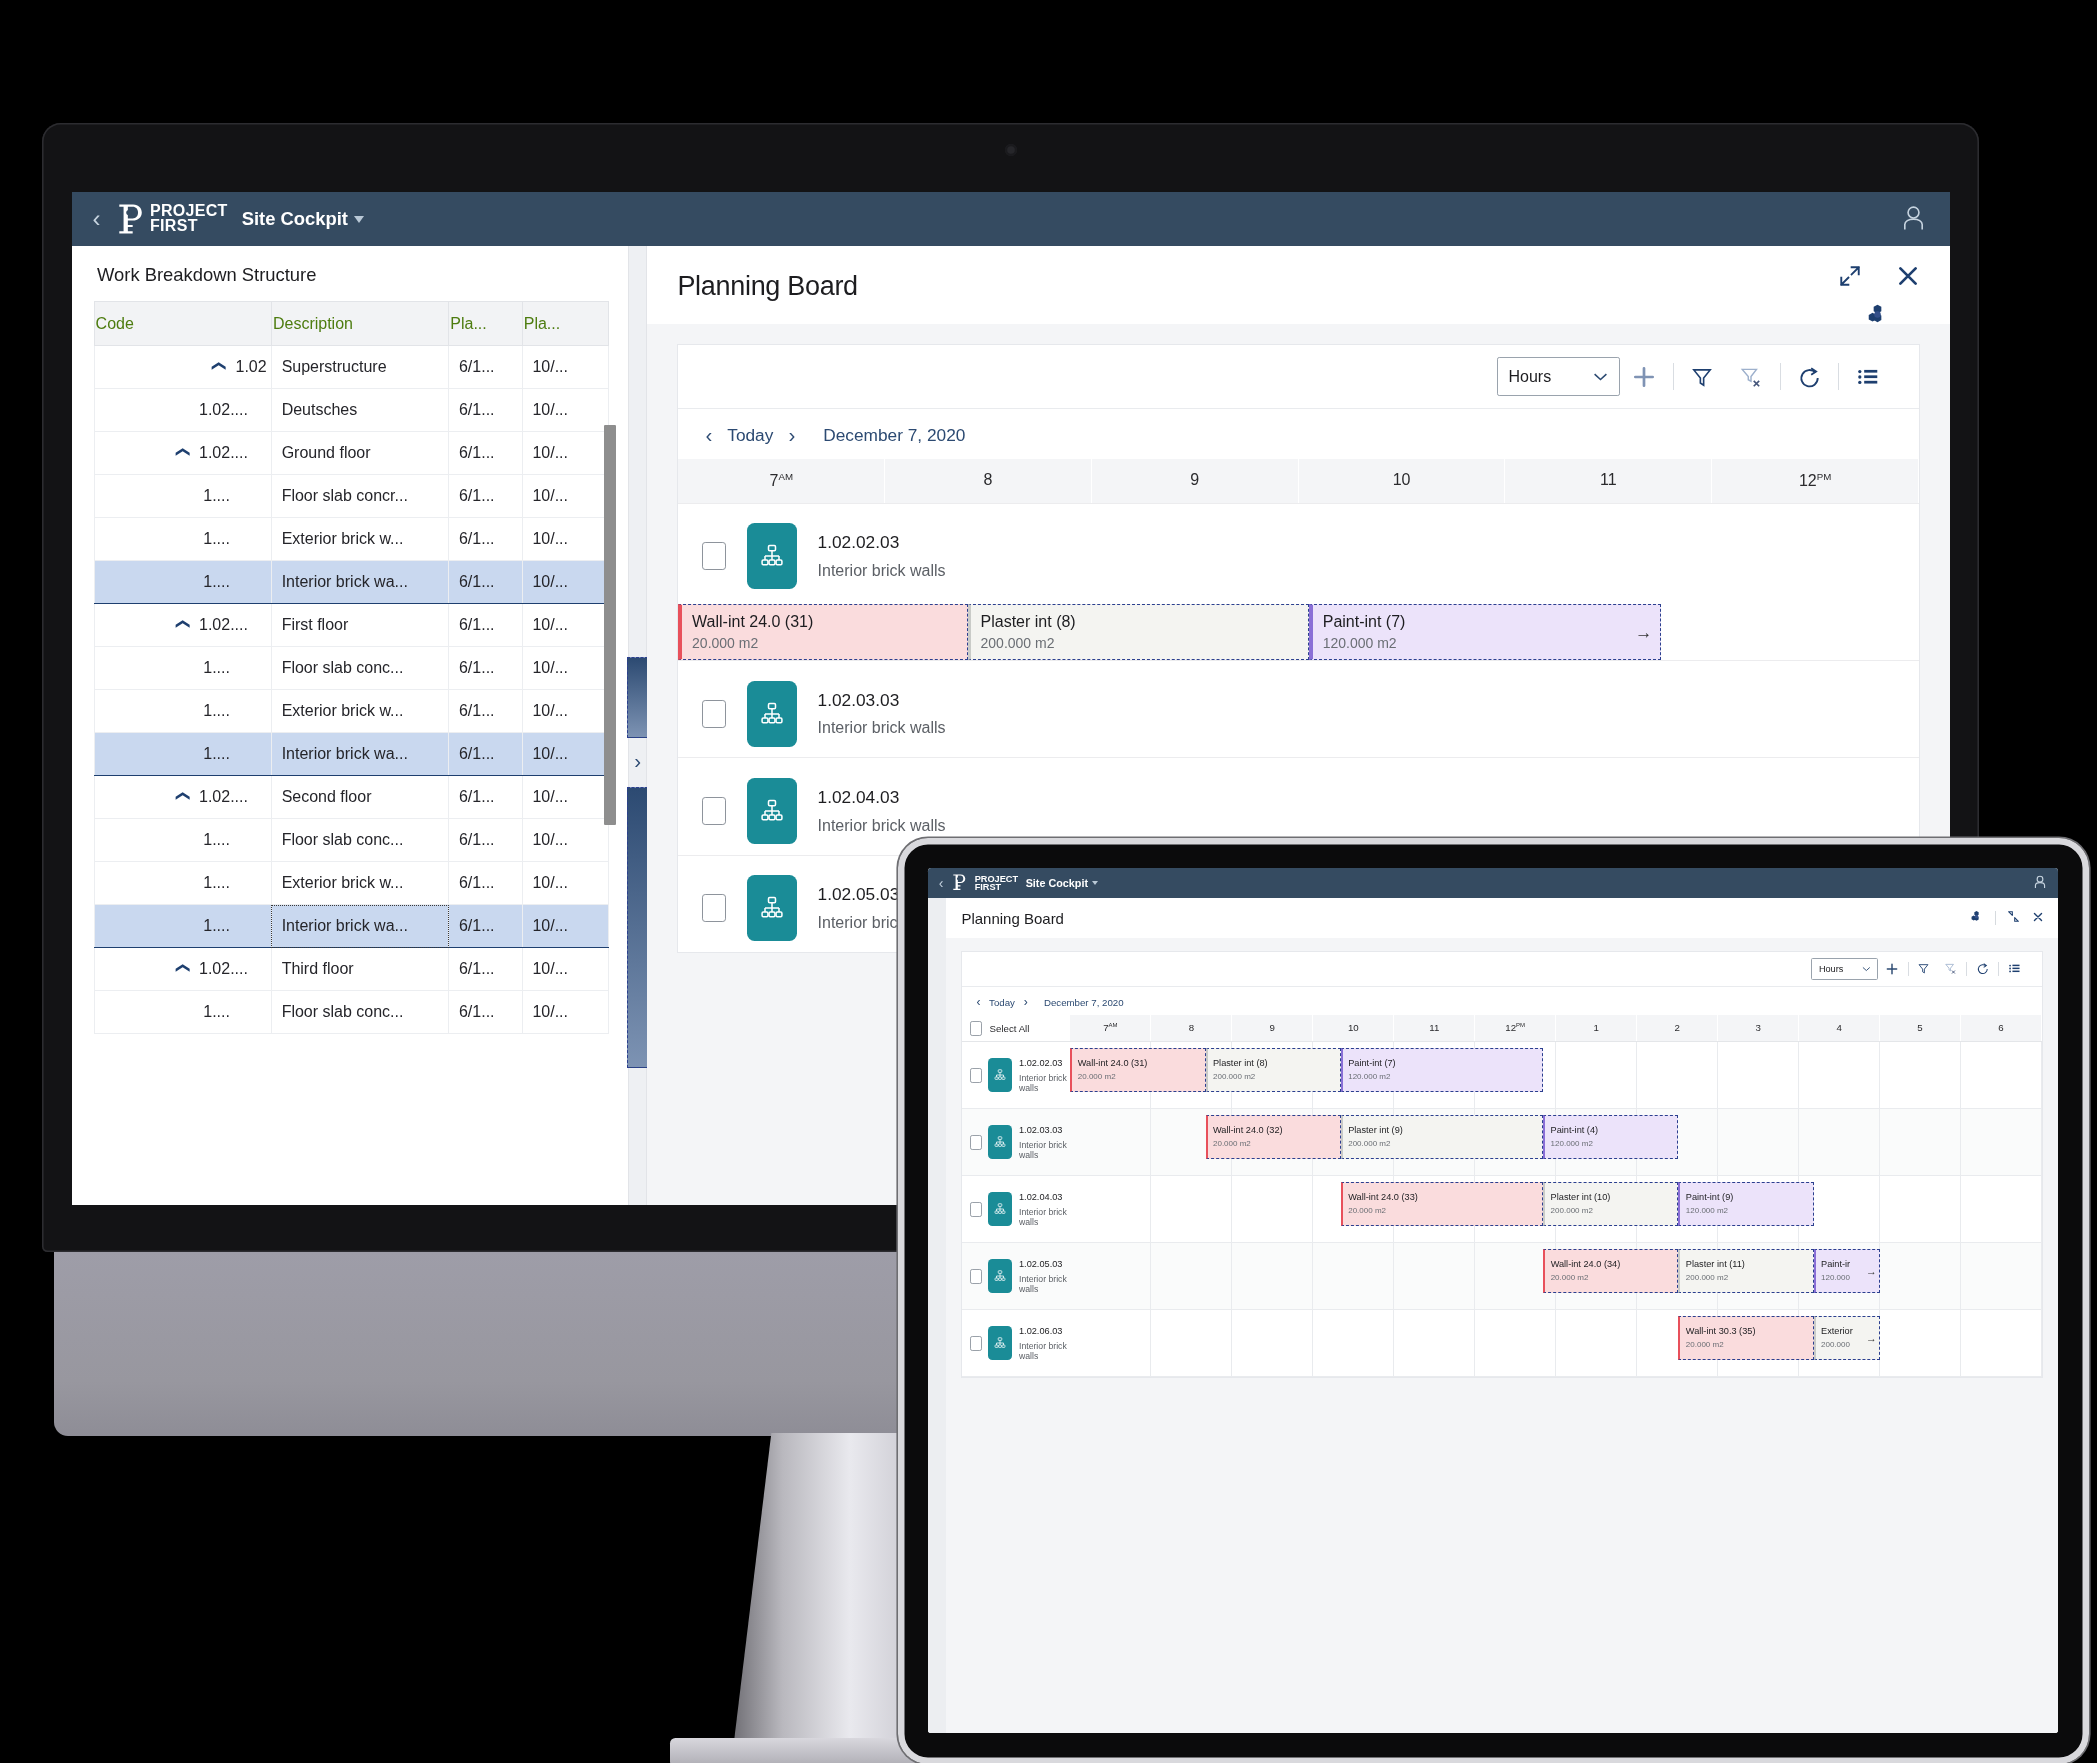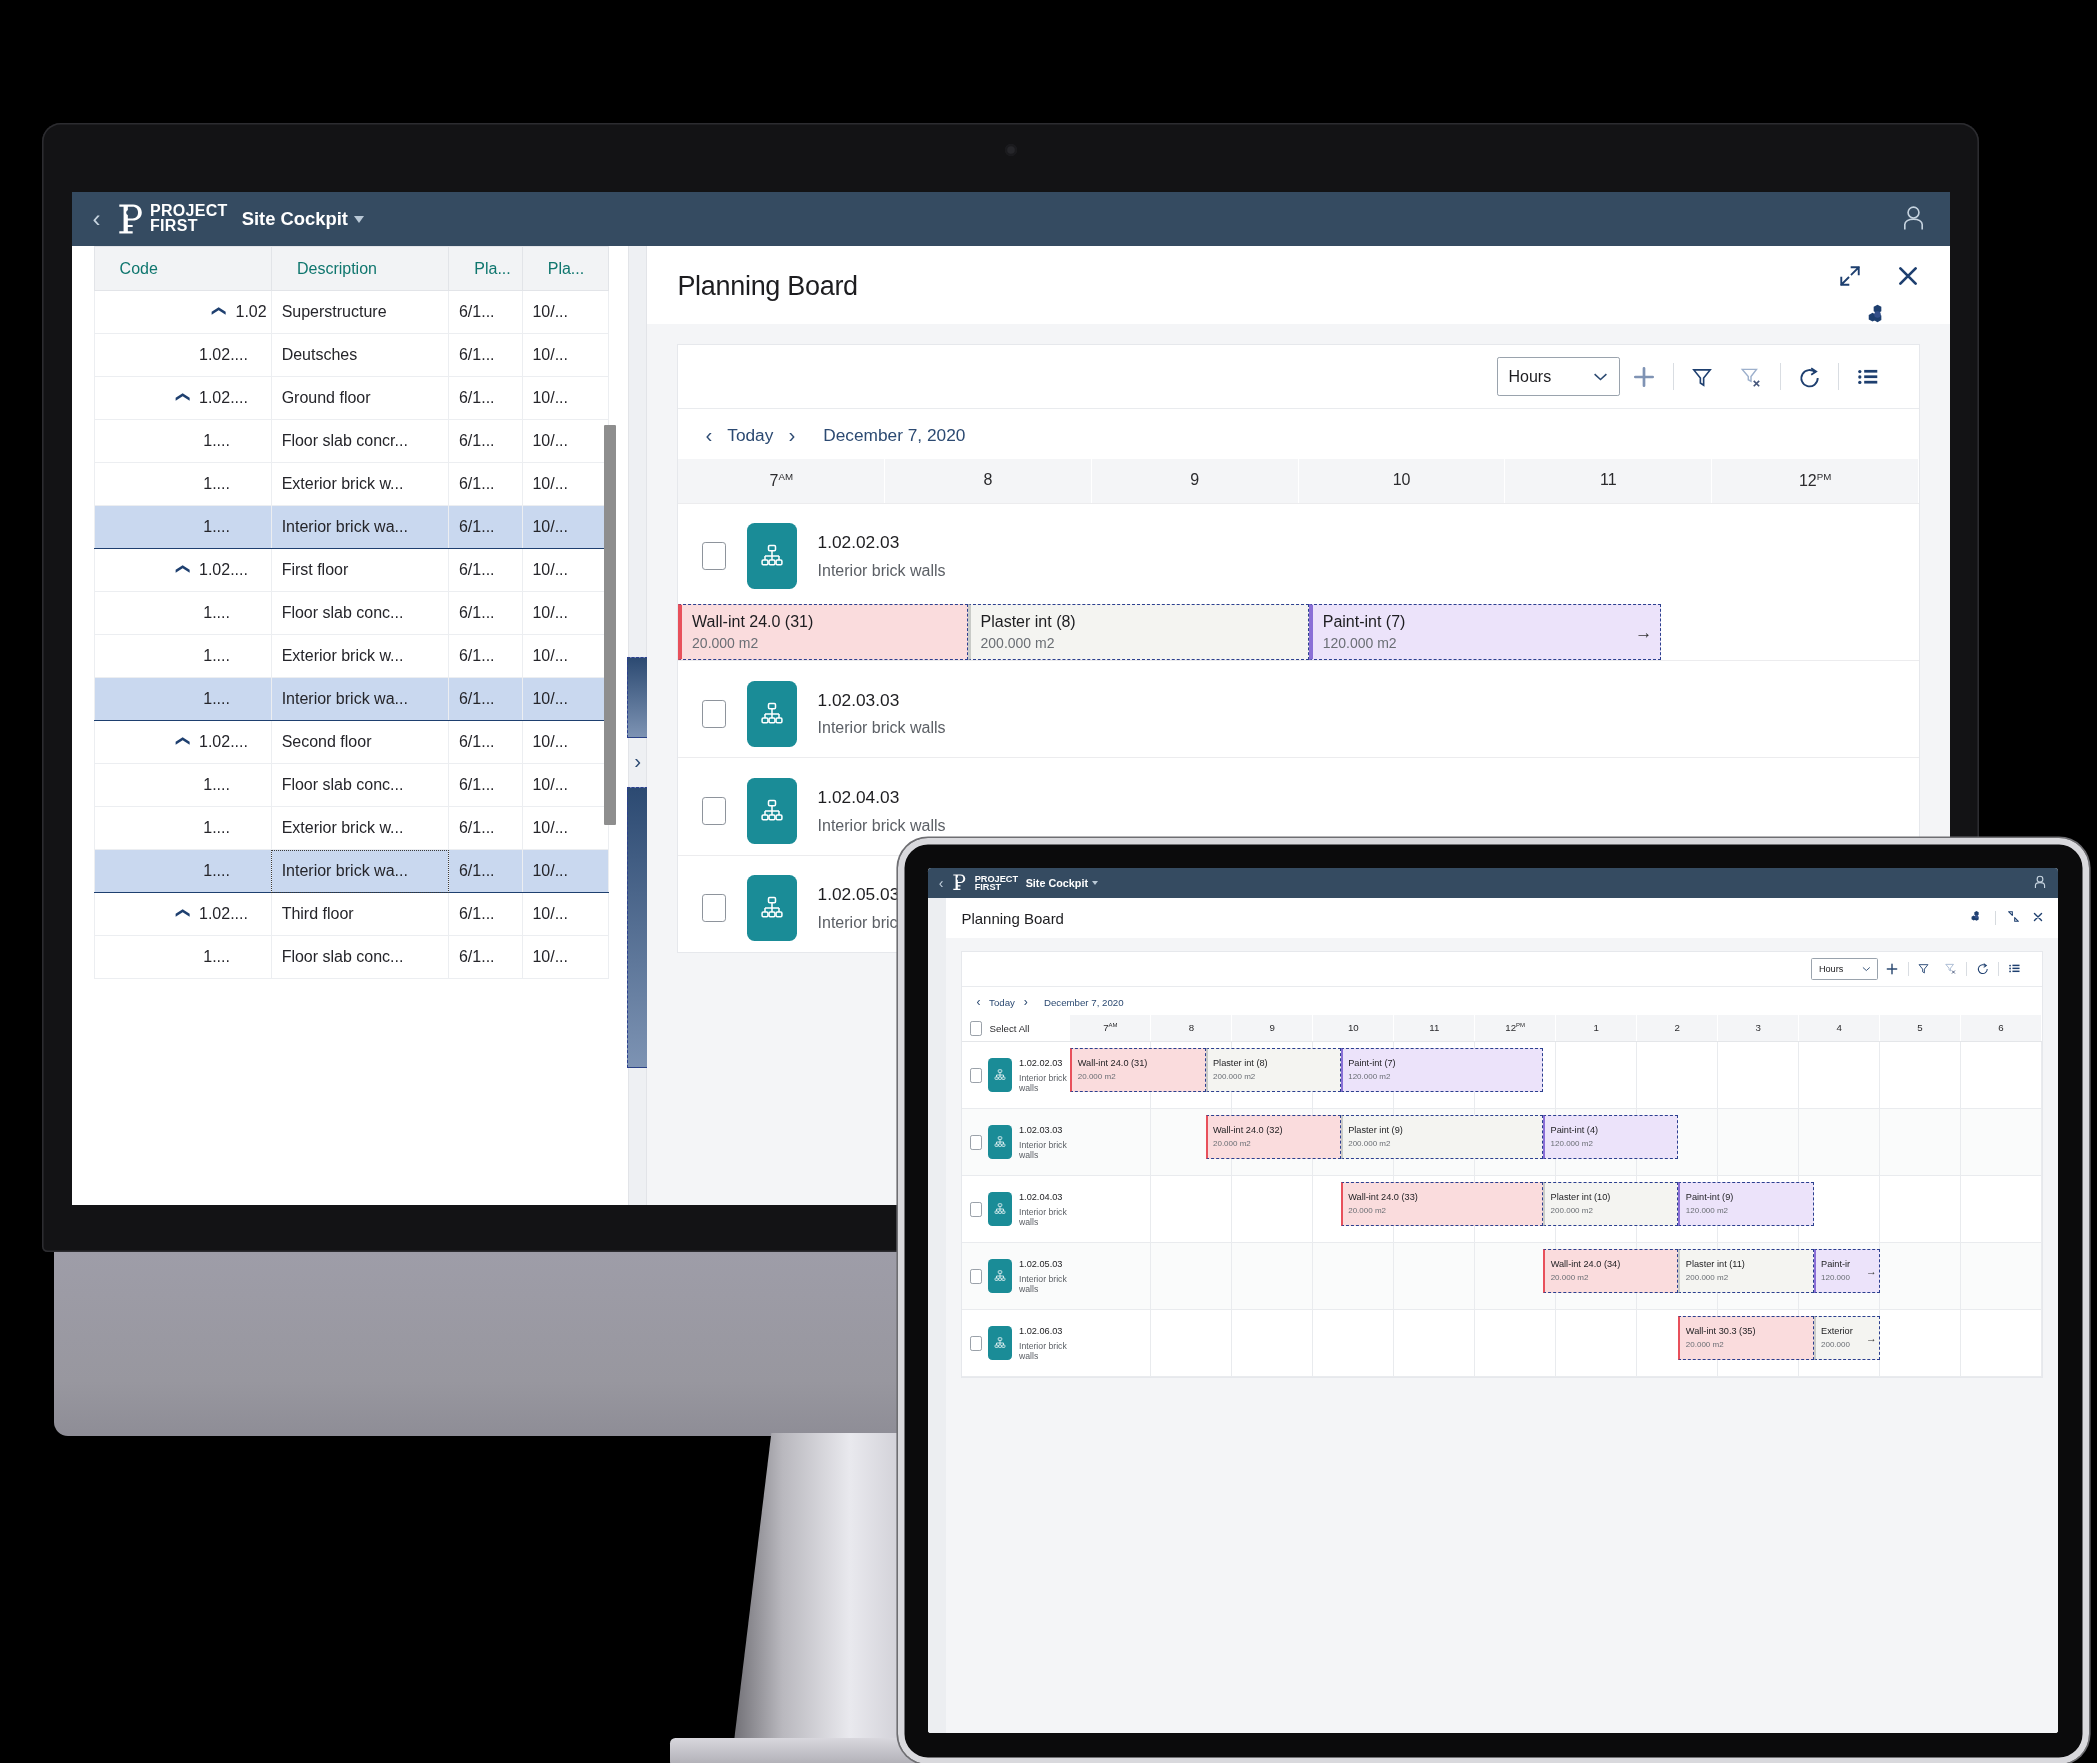--- a/index.html
+++ b/index.html
@@ -58,22 +58,22 @@
   .wbs-head {
     display: flex; align-items: center; justify-content: space-between;
     padding: 16px 21.6px 16px 25px; border-bottom: 0.5px solid #e6e8ec;
   }
   .wbs-head .t { font-size: 23px; color: #1d1d20; font-weight: 400; letter-spacing: -0.2px; }
   .dots { color: #2c4a72; font-size: 16px; letter-spacing: 1.6px; font-weight: 700; }
   .wbs-sub { font-size: 18.4px; color: #1d1d20; padding: 18.4px 0 15px 25px; background:#fff; }
 
   table.wbs { border-collapse: collapse; width: 515px; margin-left: 21.6px; table-layout: fixed; }
   table.wbs th {
-    background: #f2f3f5; font-weight: 400; font-size: 16px; color: #0f766e;
-    text-align: left; padding: 12px 25px; border: 0.5px solid #e2e4e8; height: 44px;
+    background: #f2f3f5; font-weight: 400; font-size: 16px; color: #4d7c0f;
+    text-align: left; padding: 12px 1px; border: 0.5px solid #e2e4e8; height: 44px;
   }
   table.wbs td {
     font-size: 16px; color: #25252a; padding: 9.7px; border: 0.5px solid #eceef1; height: 43px;
     white-space: nowrap; overflow: hidden;
   }
   table.wbs td.code { text-align: right; }
   table.wbs tr.sel td { background: #c9d8ef; border-bottom: 1.6px solid #1e3f6f; }
   table.wbs tr.sel td.desc-focus { outline: 1.1px dotted #3a3a3a; outline-offset: -1.6px; }
   .chev-row { display: inline-block; color: #1e3f6f; font-size: 14px; margin-right: 9.7px; vertical-align: 1.1px;}
   .col-code { width: 157px; } .col-desc { width: 157px; } .col-p1 { width: 65px; } .col-p2 { width: 76px; }
@@ -238,20 +238,21 @@
           <svg width="23" height="25" viewBox="0 0 42 46">
               <circle cx="21" cy="13" r="10" fill="none" stroke="#c6d3df" stroke-width="3"></circle>
               <path d="M5 44v-9c0-6 7-10 16-10s16 4 16 10v9" fill="none" stroke="#c6d3df" stroke-width="3"></path>
             </svg>
         </span>
       </div>
 
       <div class="desk-main">
 
         <div class="wbs-panel">
+          <div class="wbs-sub">Work Breakdown Structure</div>
           <table class="wbs">
             <colgroup>
                 <col class="col-code">
                 <col class="col-desc">
                 <col class="col-p1">
                 <col class="col-p2">
               </colgroup>
             <thead>
                 <tr>
               <th>Code</th>

